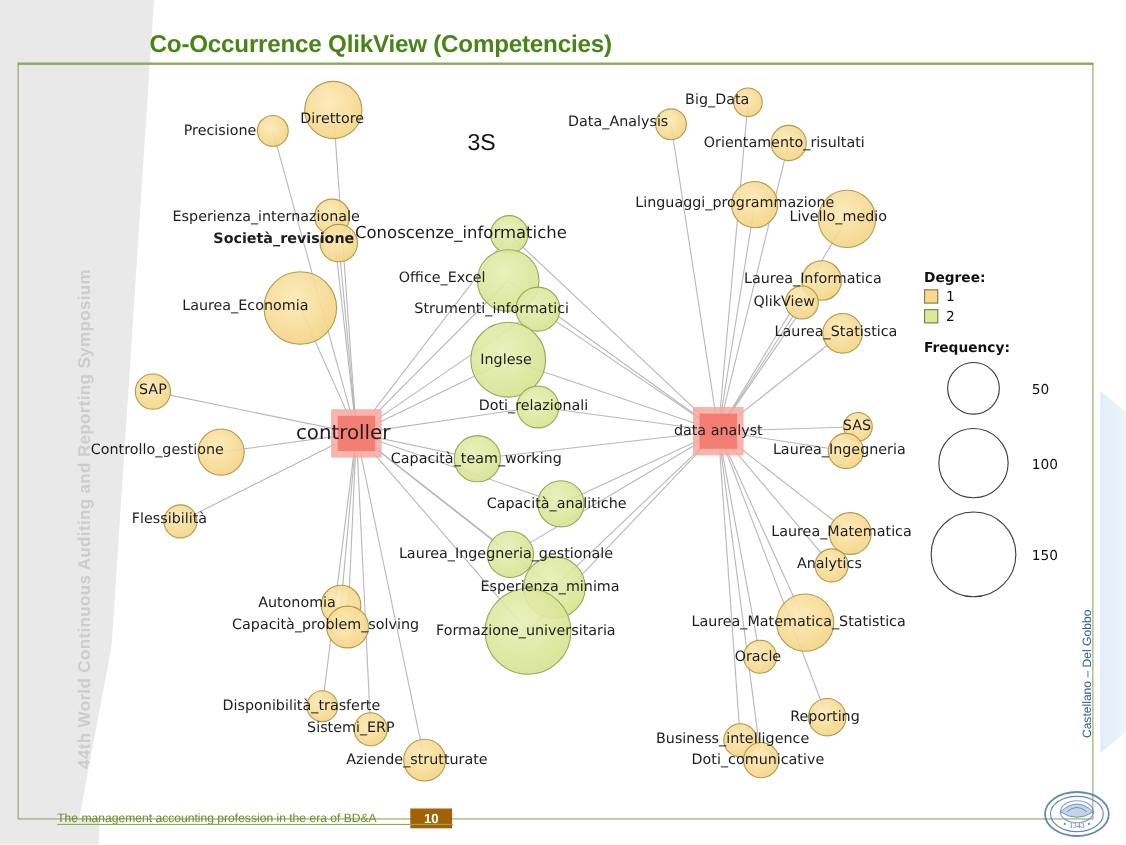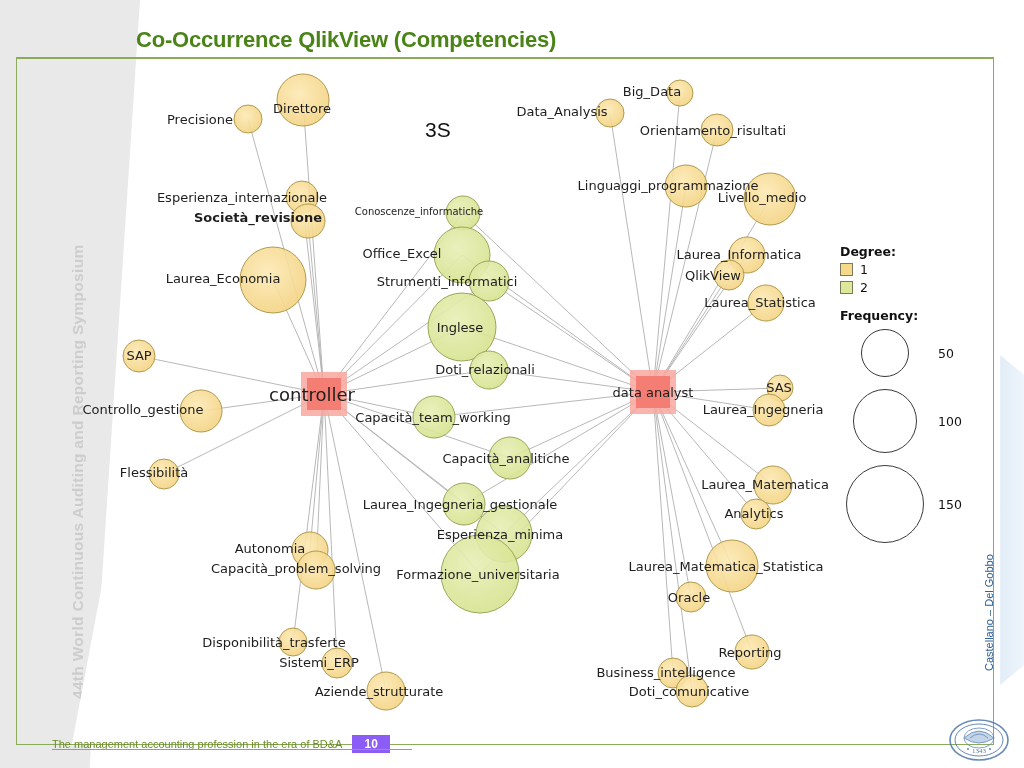--- a/index.html
+++ b/index.html
@@ -90,25 +90,25 @@
   .legend-title{font-size:12.5px;font-weight:bold;color:#111;}
   .legend-row{display:flex;align-items:center;gap:7px;margin-top:3px;}
   .swatch{width:13px;height:13px;border:1px solid #7b7b5a;box-sizing:border-box;}
   .legend-val{font-size:12.5px;color:#111;}
   .freq-item{position:absolute;display:flex;align-items:center;}
   .freq-circle{border:1.4px solid #3a3a3a;border-radius:50%;background:#fff;}
   .freq-label{font-size:12.5px;color:#111;margin-left:14px;}
   
   #footer{
     position:absolute;left:52px;top:735px;z-index:9;
-    display:flex;align-items:center;
+    display:flex;align-items:center;gap:21px;
   }
   #footer-text{font-size:11px;color:#6d8c2a;}
   #footer-page{
-    margin-left:10px;background:#8b5cf6;color:#fff;
+    margin-left:10px;background:#a16207;color:#fff;
     font-size:12px;font-weight:bold;
     padding:2px 12px;
   }
   #footer-rule{
     position:absolute;left:52px;top:749px;width:360px;height:1px;
     background:#8aab5a;z-index:9;
   }
   #seal{position:absolute;left:948px;top:718px;z-index:9;opacity:.85;}
 </style>
 </head>
@@ -248,21 +248,21 @@
       <div class="node-label" style="left: 178px; top: 155px; font-size: 13px; font-weight: bold;">Società_revisione</div>
       <div class="node-label" style="left: 143px; top: 216px; font-size: 13px;">Laurea_Economia</div>
       <div class="node-label" style="left: 59px; top: 293px; font-size: 13px;">SAP</div>
       <div class="node-label" style="left: 63px; top: 347px; font-size: 13px;">Controllo_gestione</div>
       <div class="node-label" style="left: 74px; top: 410px; font-size: 13px;">Flessibilità</div>
       <div class="node-label" style="left: 190px; top: 486px; font-size: 13px;">Autonomia</div>
       <div class="node-label" style="left: 216px; top: 506px; font-size: 13px;">Capacità_problem_solving</div>
       <div class="node-label" style="left: 194px; top: 580px; font-size: 13px;">Disponibilità_trasferte</div>
       <div class="node-label" style="left: 239px; top: 600px; font-size: 13px;">Sistemi_ERP</div>
       <div class="node-label" style="left: 299px; top: 629px; font-size: 13px;">Aziende_strutturate</div>
-      <div class="node-label" style="left: 323px; top: 149px; font-size: 10px; padding-left: 32px;">Conoscenze_informatiche</div>
+      <div class="node-label" style="left: 323px; top: 149px; font-size: 15px; padding-left: 32px;">Conoscenze_informatiche</div>
       <div class="node-label" style="left: 322px; top: 191px; font-size: 13px;">Office_Excel</div>
       <div class="node-label" style="left: 367px; top: 219px; font-size: 13px;">Strumenti_informatici</div>
       <div class="node-label" style="left: 380px; top: 265px; font-size: 13px; text-align: right;">Inglese</div>
       <div class="node-label" style="left: 405px; top: 307px; font-size: 13px;">Doti_relazionali</div>
       <div class="node-label" style="left: 353px; top: 355px; font-size: 13px;">Capacità_team_working</div>
       <div class="node-label" style="left: 426px; top: 396px; font-size: 13px;">Capacità_analitiche</div>
       <div class="node-label" style="left: 380px; top: 442px; font-size: 13px;">Laurea_Ingegneria_gestionale</div>
       <div class="node-label" style="left: 420px; top: 472px; font-size: 13px;">Esperienza_minima</div>
       <div class="node-label" style="left: 398px; top: 512px; font-size: 13px;">Formazione_universitaria</div>
       <div class="node-label" style="left: 572px; top: 29px; font-size: 13px;">Big_Data</div>

